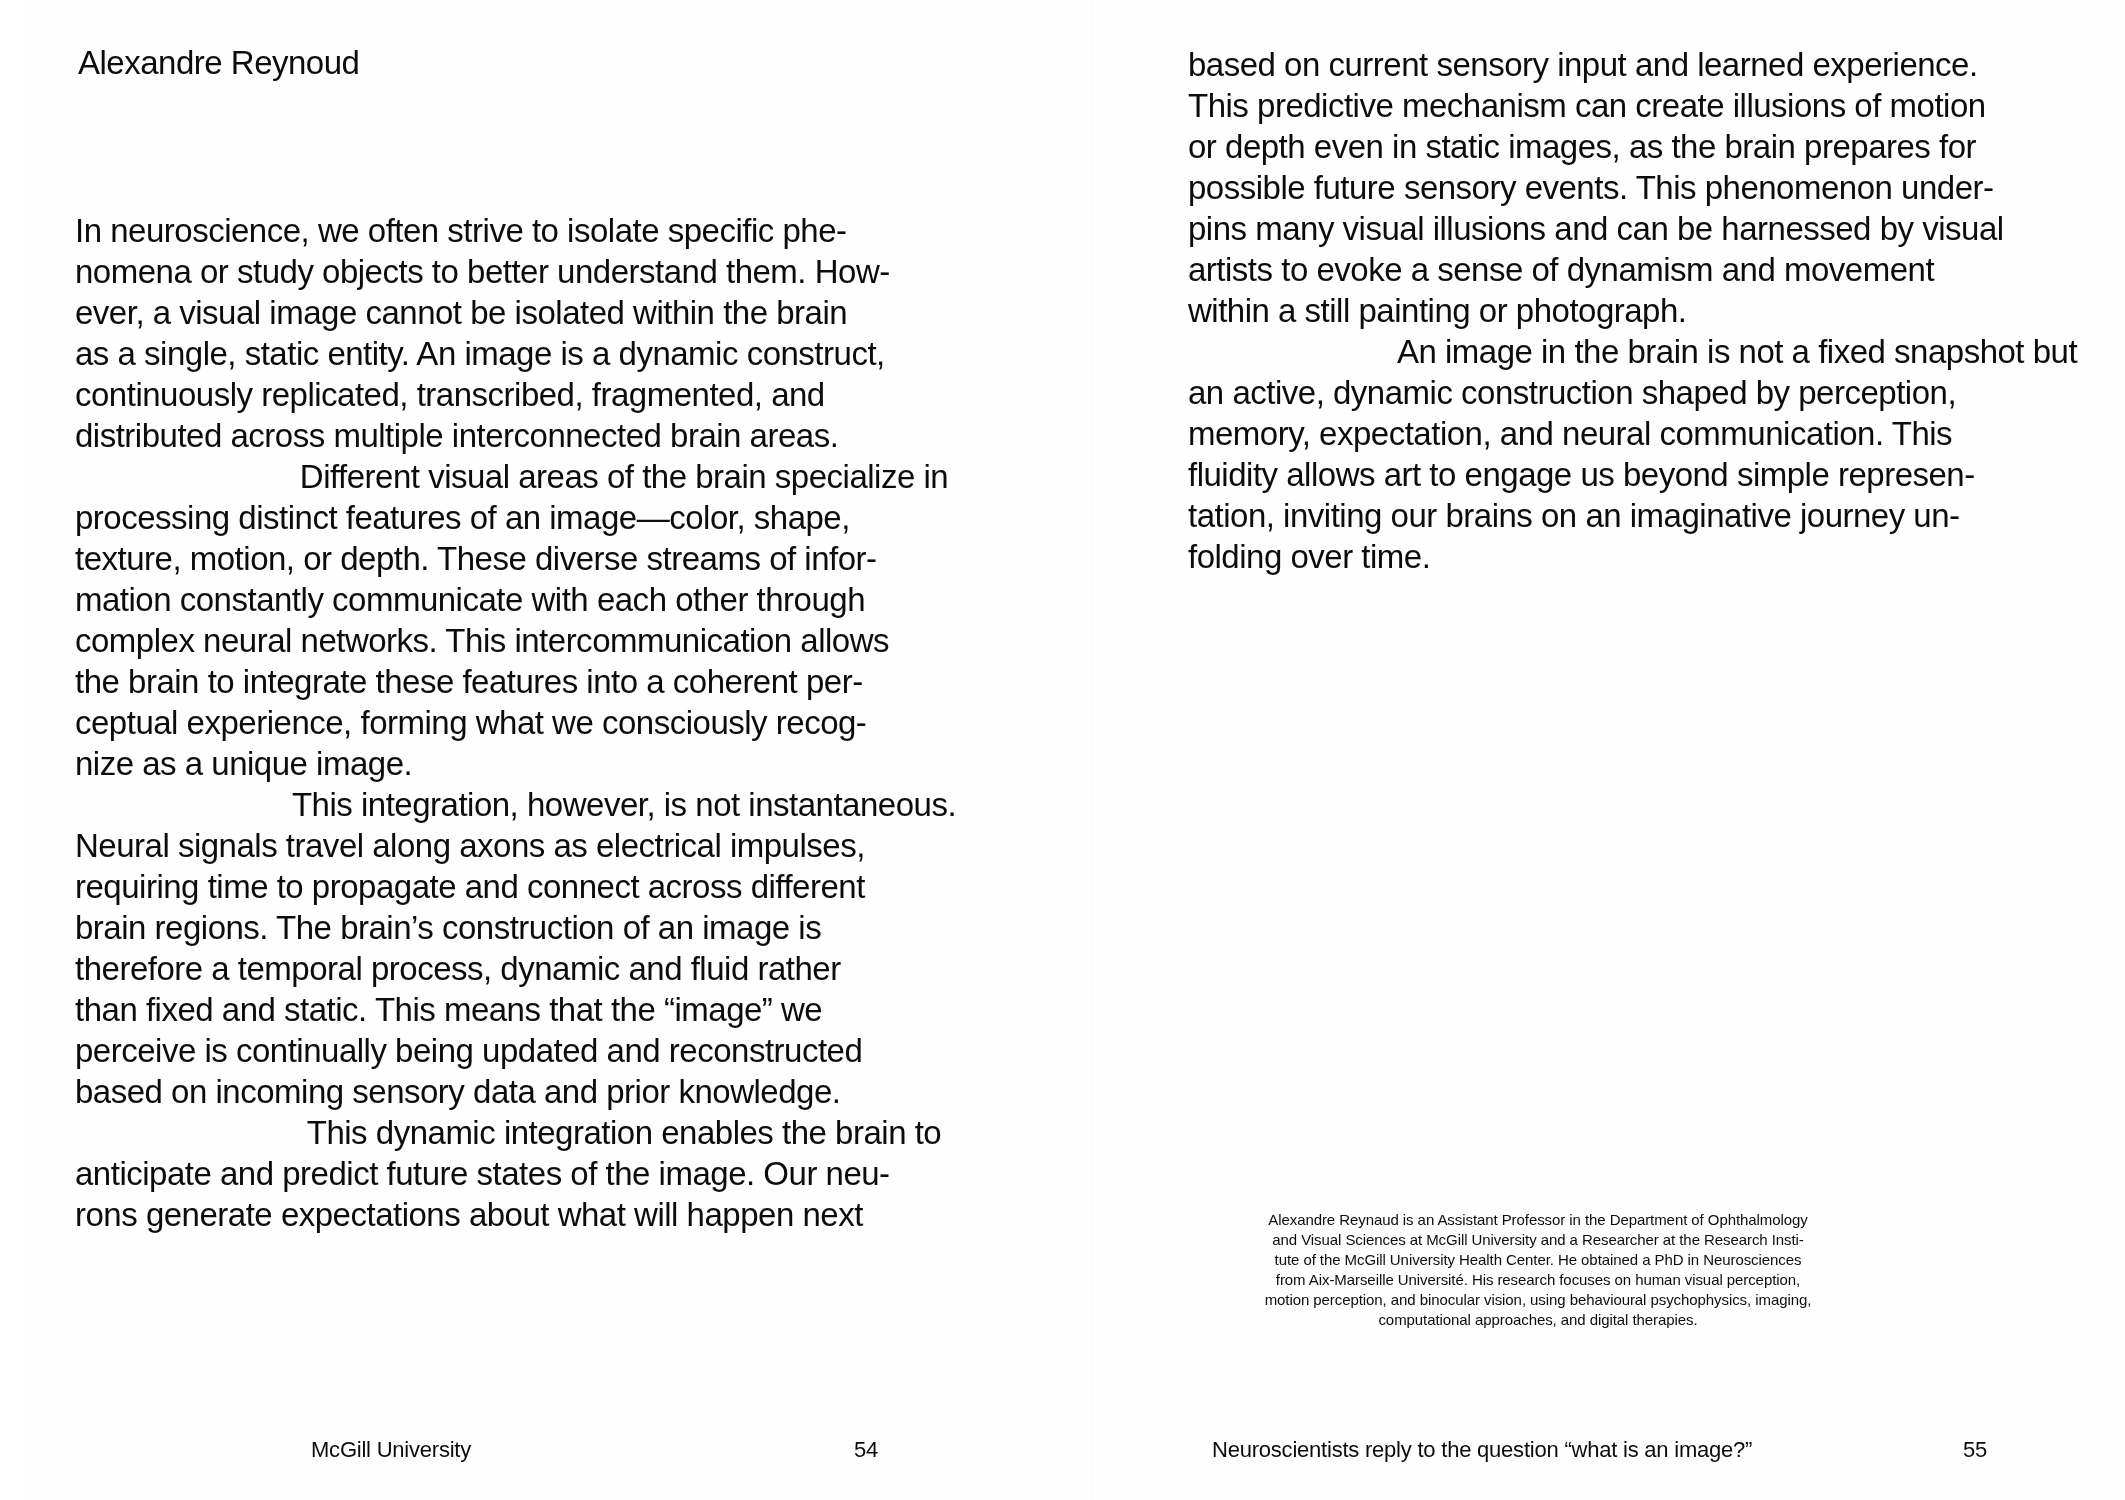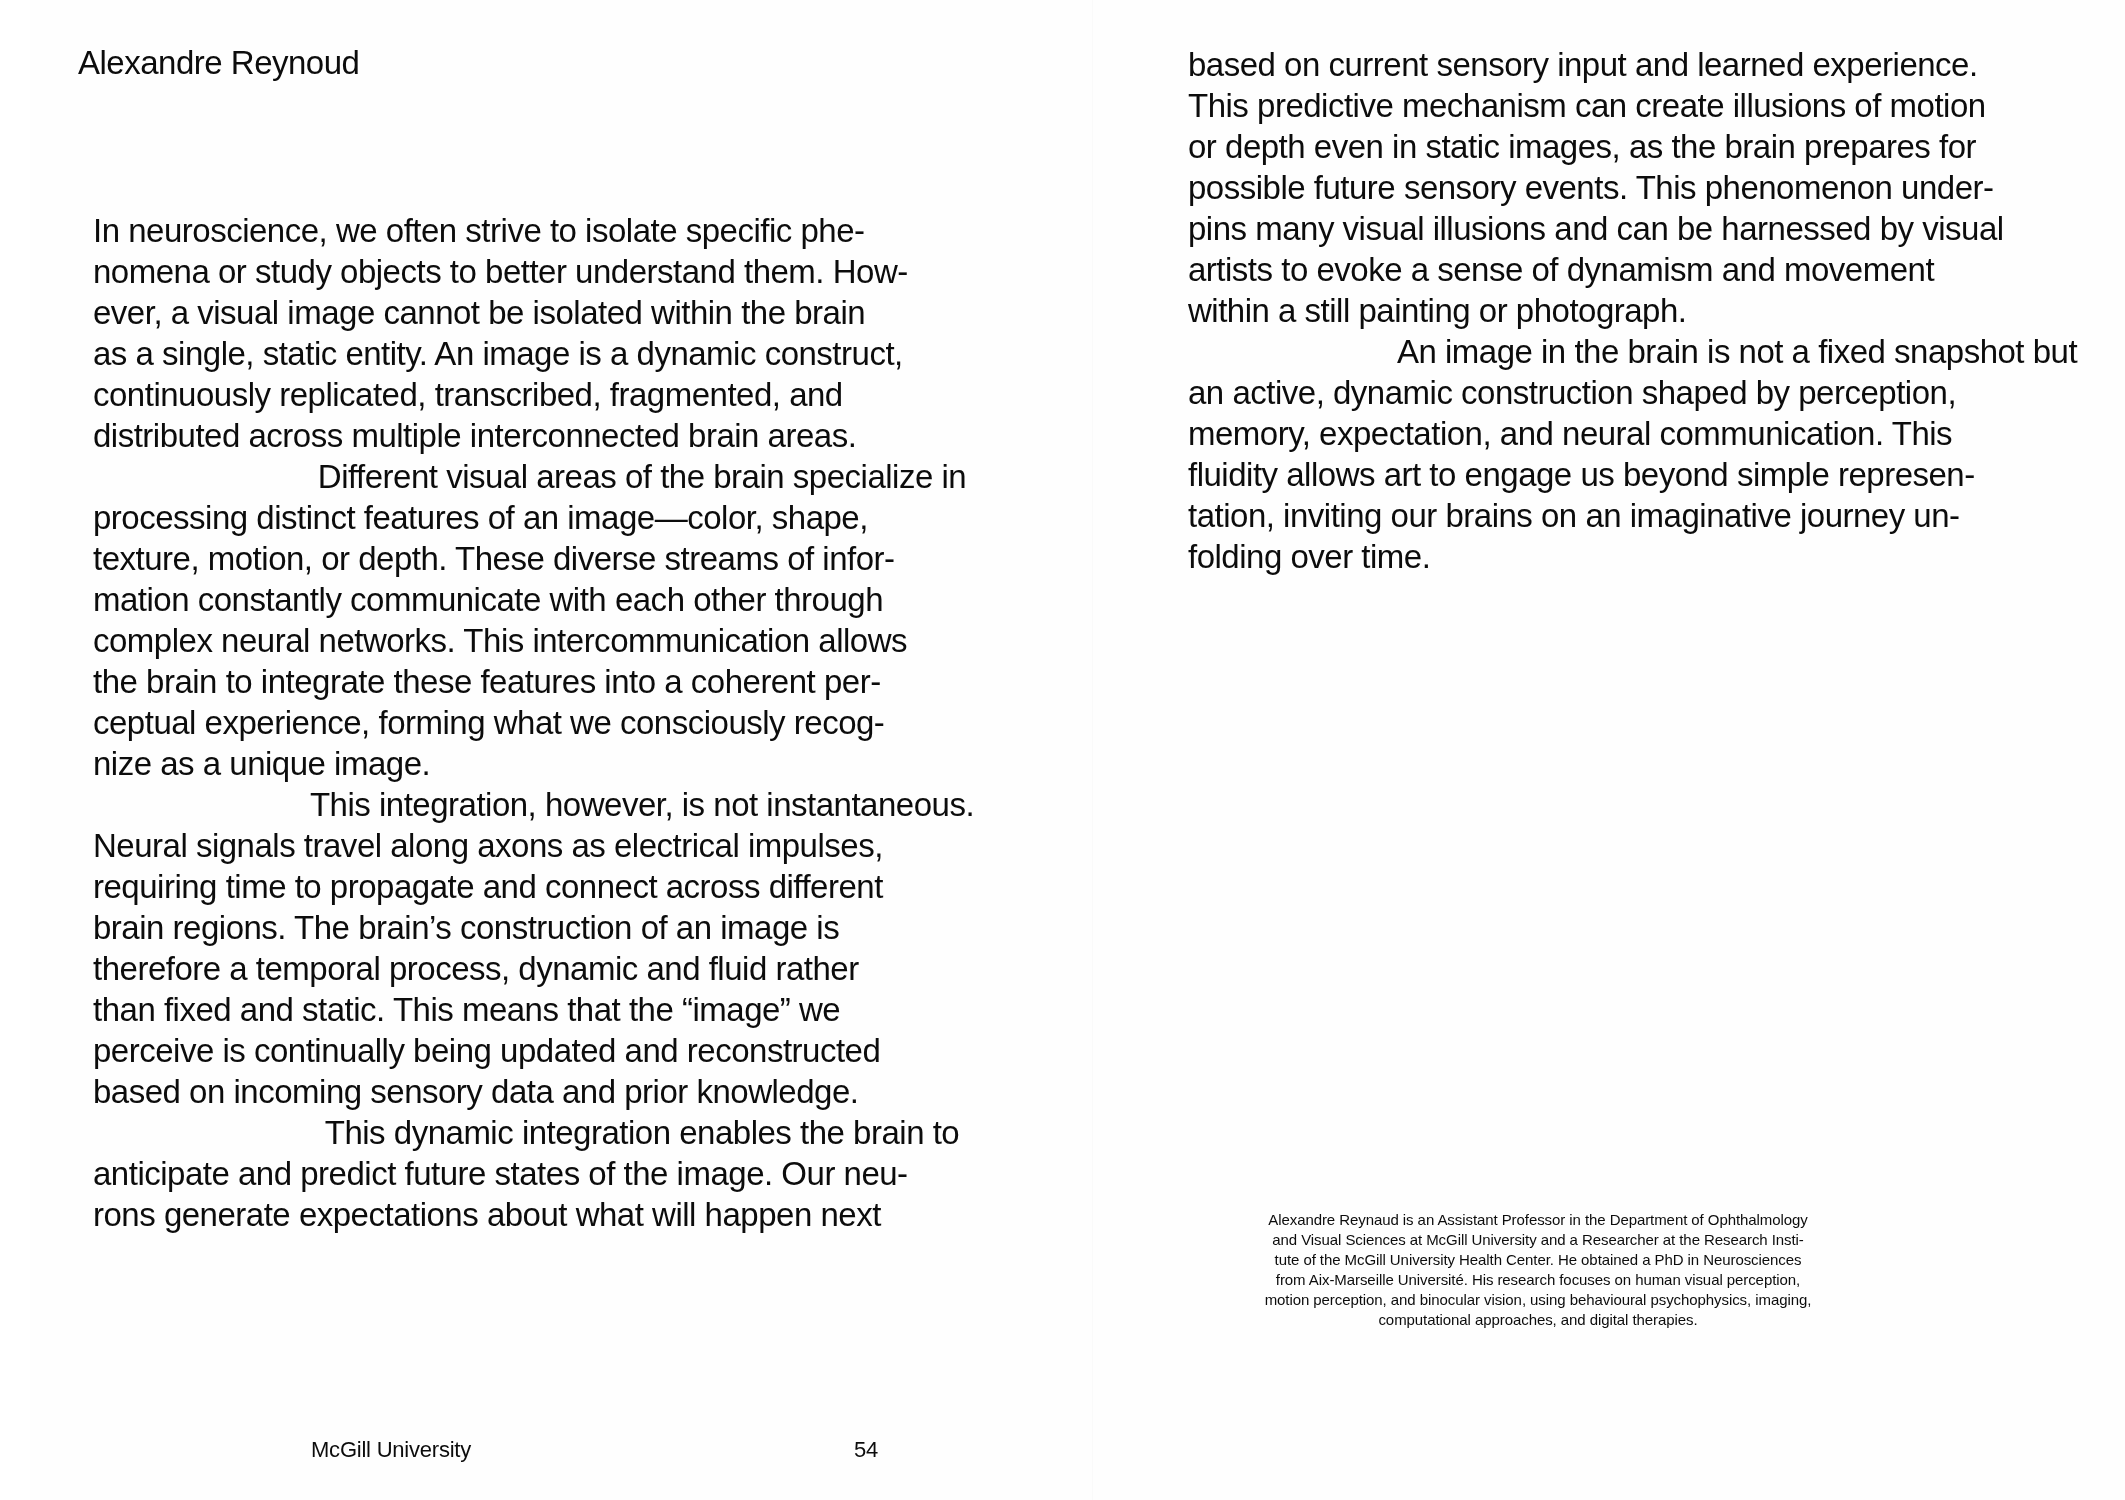--- a/index.html
+++ b/index.html
@@ -37,21 +37,21 @@
     color: #0c0c0c;
   }
   .body-block {
     position: absolute;
     font-size: 33px;
     line-height: 41px;
     letter-spacing: -0.015em;
     color: #0c0c0c;
   }
   .body-left {
-    left: 63px;
+    left: 45px;
     top: 210px;
     width: 960px;
   }
   .body-right {
     left: 1158px;
     top: 44px;
     width: 960px;
   }
   .body-block .line {
     white-space: nowrap;
@@ -159,14 +159,18 @@
 
   <div class="bio-block">
       <div class="line">Alexandre Reynaud is an Assistant Professor in the Department of Ophthalmology</div>
       <div class="line">and Visual Sciences at McGill University and a Researcher at the Research Insti-</div>
       <div class="line">tute of the McGill University Health Center. He obtained a PhD in Neurosciences</div>
       <div class="line">from Aix-Marseille Université. His research focuses on human visual perception,</div>
       <div class="line">motion perception, and binocular vision, using behavioural psychophysics, imaging,</div>
       <div class="line">computational approaches, and digital therapies.</div>
     </div>
 
+  <div class="footer-row footer-right">
+    <span class="running-text">Neuroscientists reply to the question “what is an image?”</span>
+    <span class="page-num">55</span>
+  </div>
 
 </div>
 
 </body></html>

